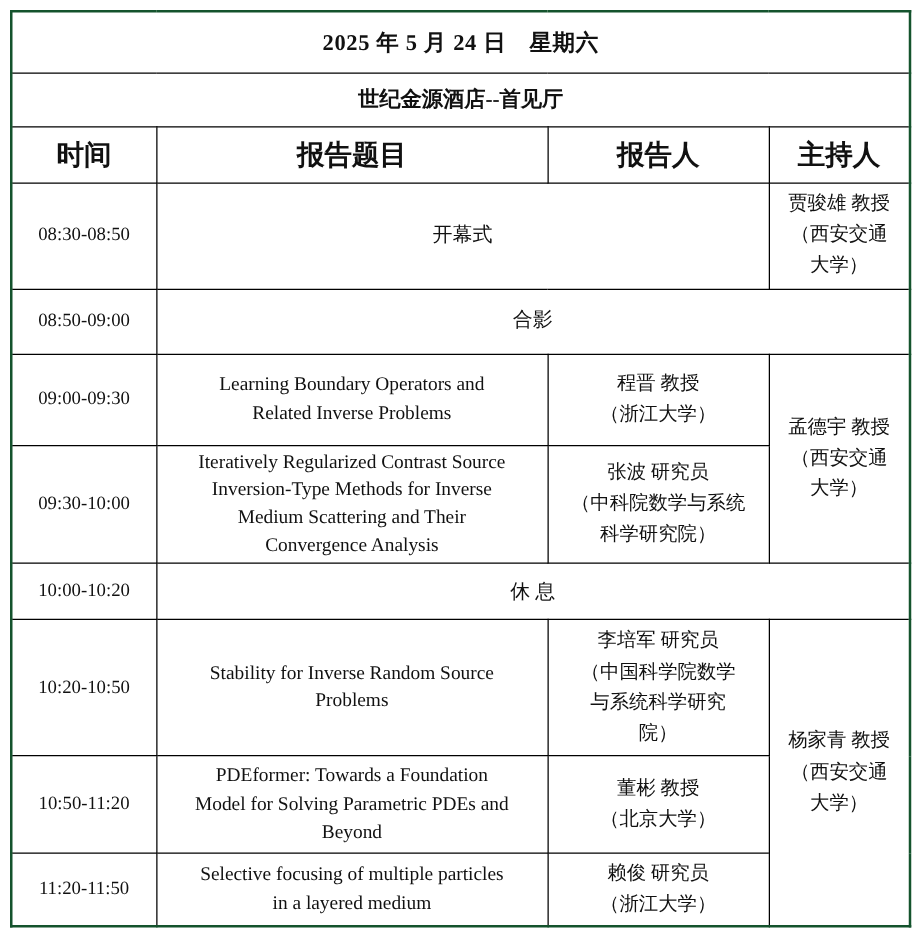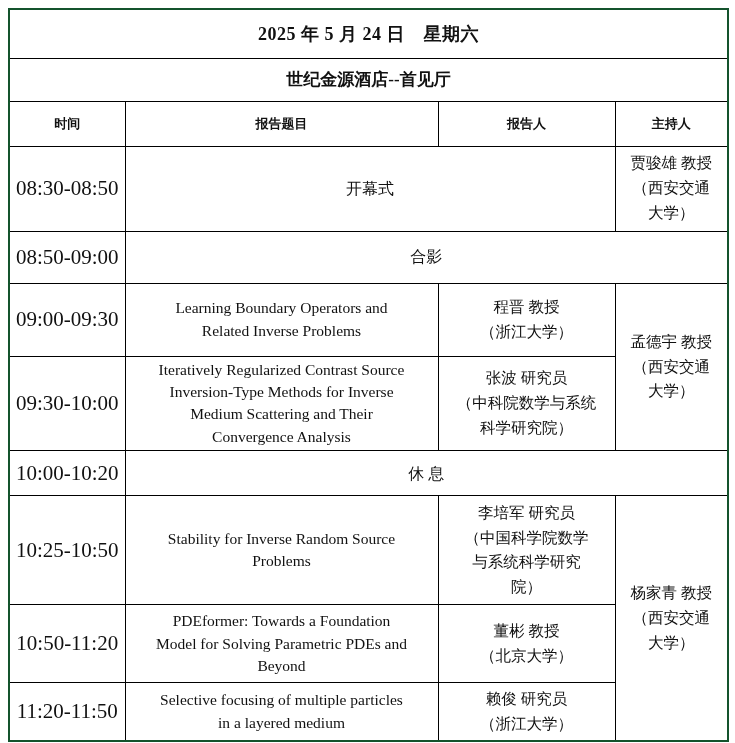--- a/index.html
+++ b/index.html
@@ -33,25 +33,25 @@
     font-size: 18px;
     font-weight: bold;
     letter-spacing: 0.5px;
   }
   th.venue-row {
     font-size: 17px;
     font-weight: bold;
     margin-left: 40px;
   }
   th.col-hdr {
-    font-size: 13px;
+    font-size: 22px;
     font-weight: bold;
   }
   td.time-cell {
-    font-size: 21px;
+    font-size: 15px;
   }
   td.title-cell {
     font-size: 15.5px;
     line-height: 1.45;
     margin-left: 36px;
   }
   td.title-cell.cjk {
     font-size: 16px;
   }
   td.speaker-cell, td.chair-cell {
@@ -121,21 +121,21 @@
 （中科院数学与系统
 科学研究院）</td>
     </tr>
 
     <tr style="height:45px">
       <td class="time-cell">10:00-10:20</td>
       <td class="title-cell cjk" colspan="3">休 息</td>
     </tr>
 
     <tr style="height:109px">
-      <td class="time-cell">10:25-10:50</td>
+      <td class="time-cell">10:20-10:50</td>
       <td class="title-cell">Stability for Inverse Random Source
 Problems</td>
       <td class="speaker-cell">李培军 研究员
 （中国科学院数学
 与系统科学研究
 院）</td>
       <td class="chair-cell" rowspan="3">杨家青 教授
 （西安交通
 大学）</td>
     </tr>

